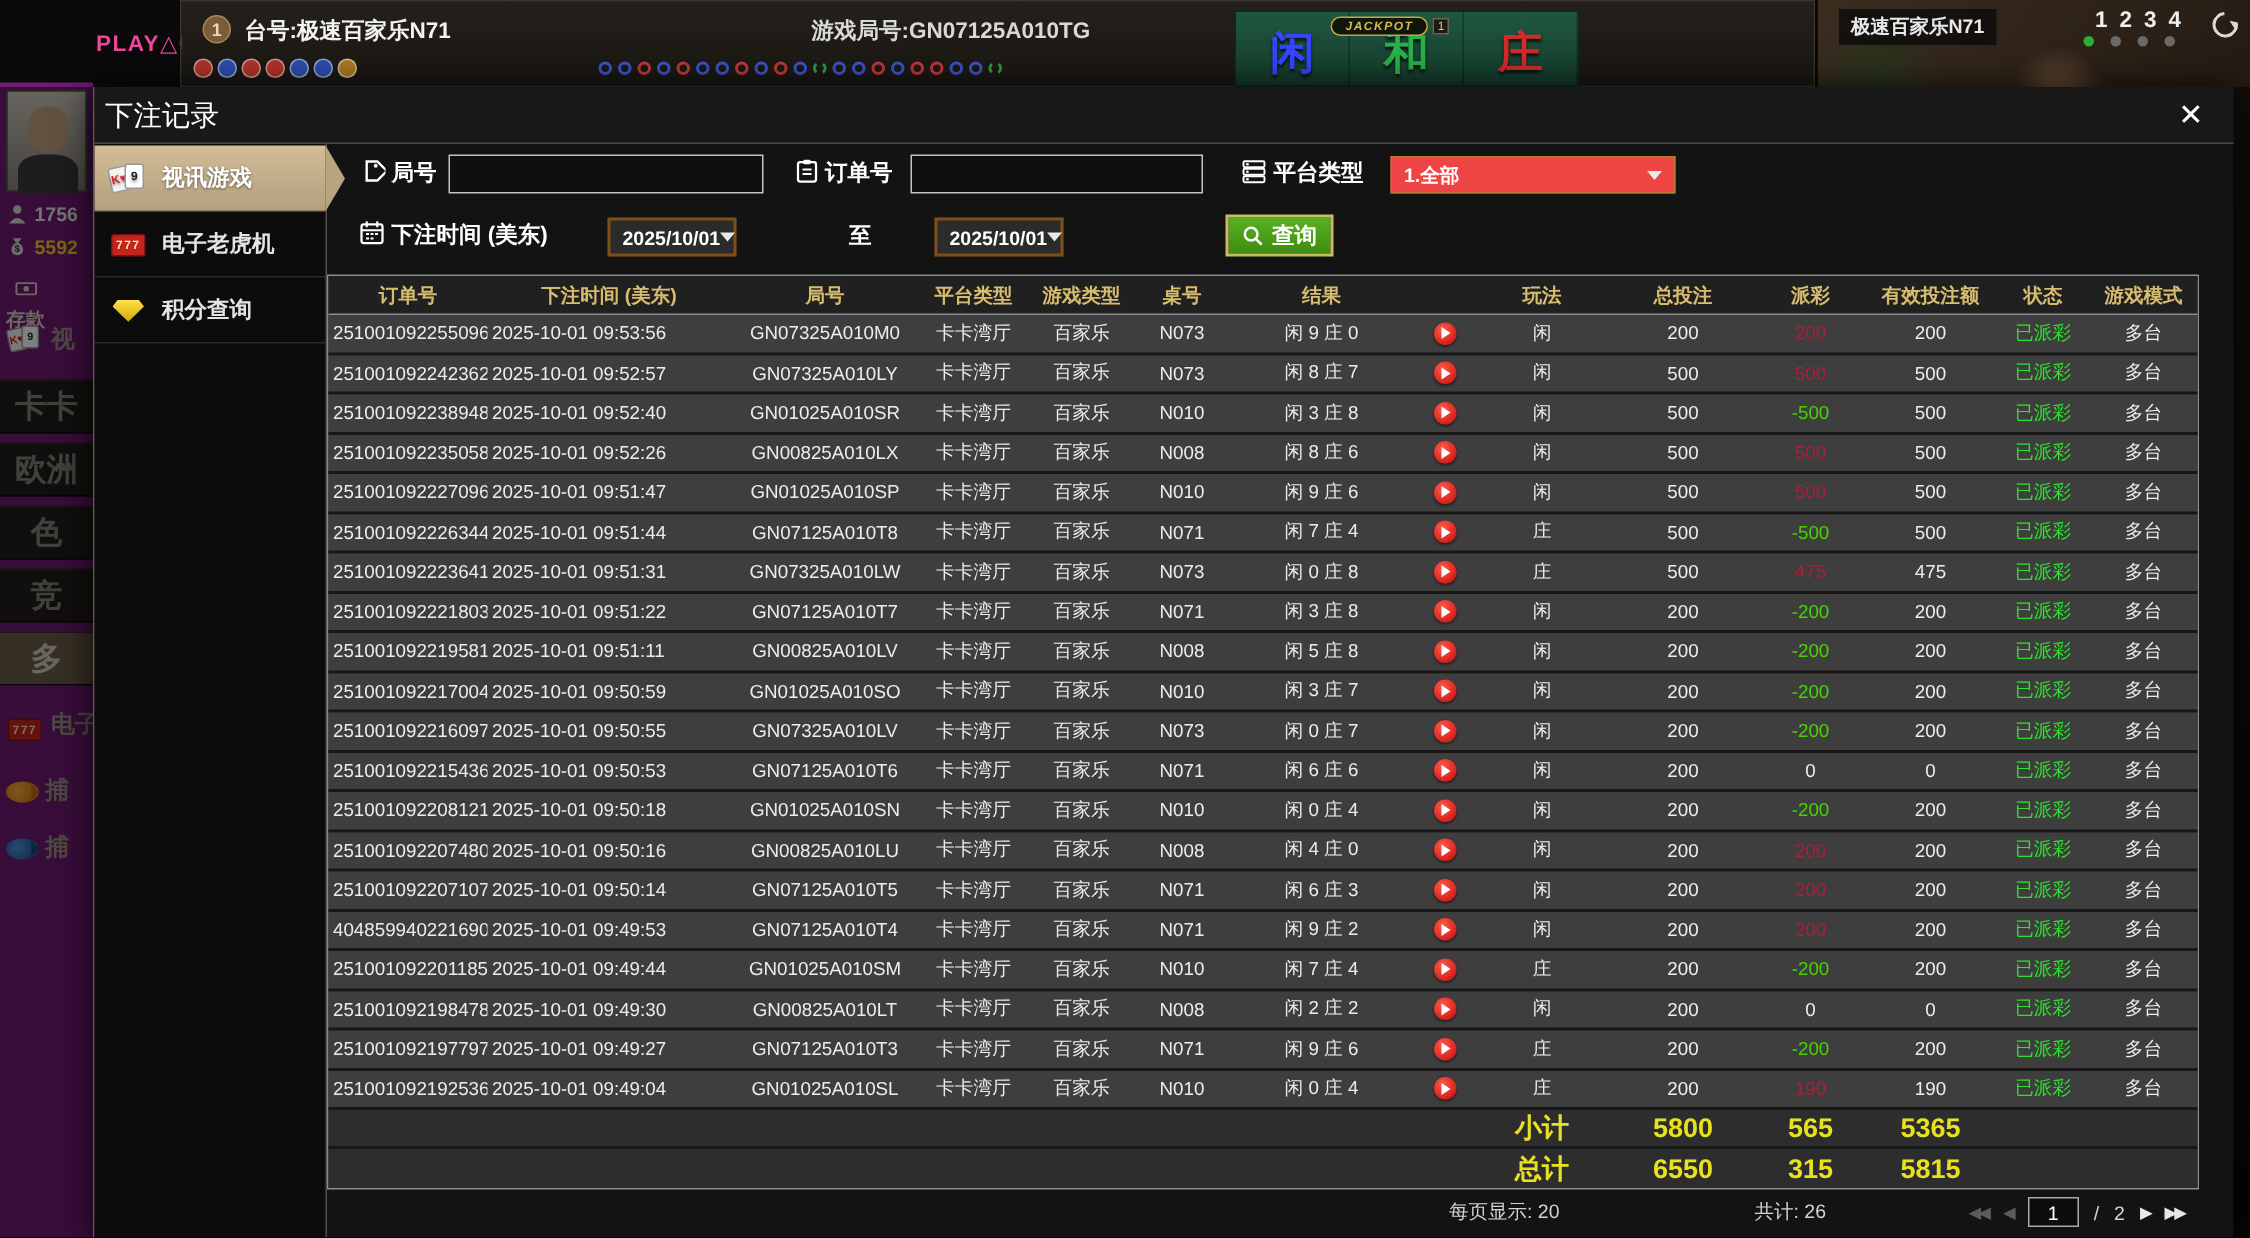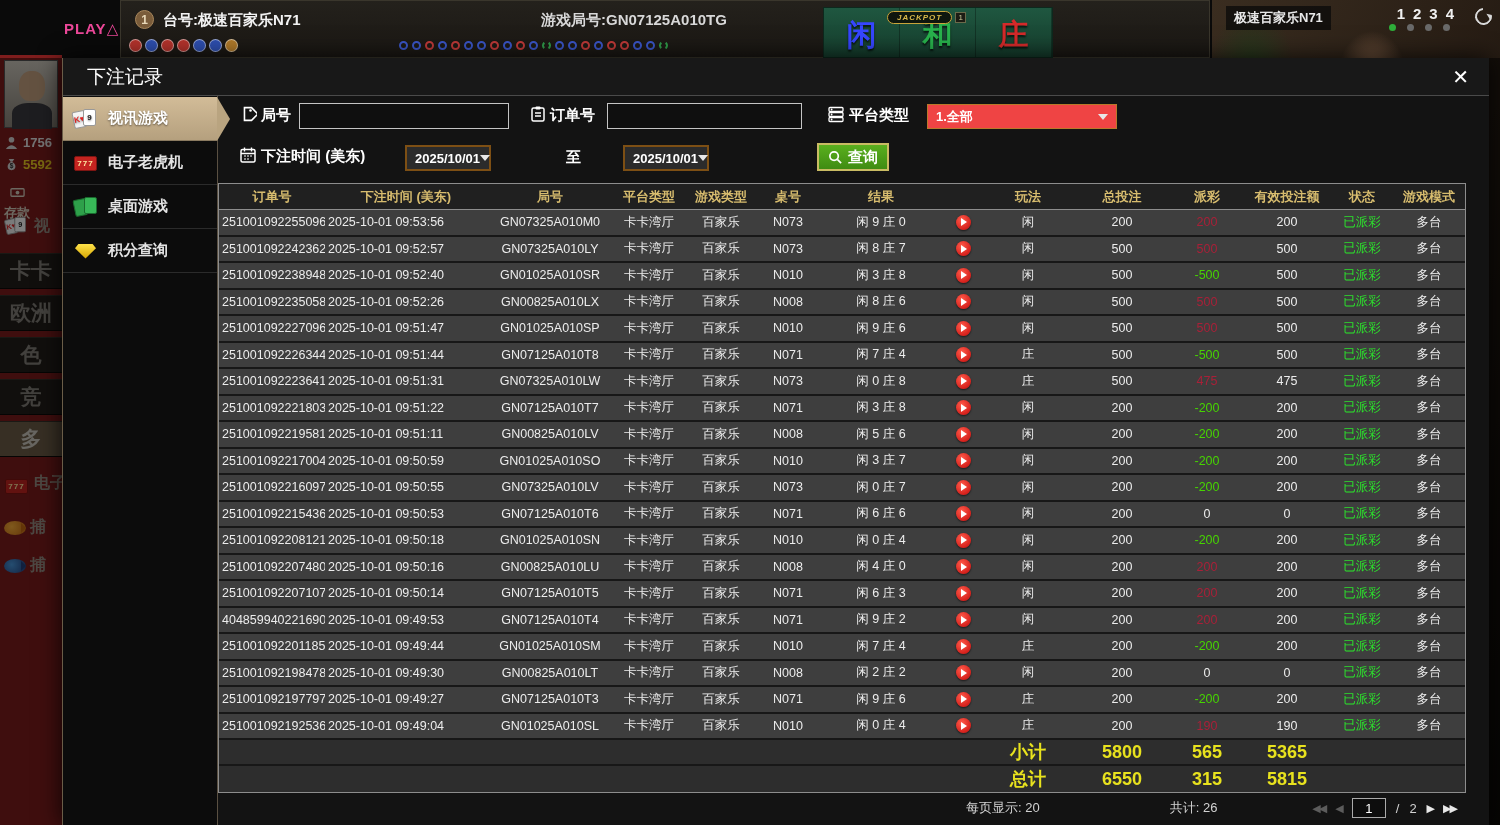--- a/index.html
+++ b/index.html
@@ -57,21 +57,21 @@
   .rp-dots { position:absolute; right:50px; top:24px; display:flex; gap:11px; }
   .rp-dot { width:7px; height:7px; border-radius:50%; background:#6a6a6a; }
   .rp-dot:first-child { background:#2fae3a; }
   .rp-refresh { position:absolute; right:8px; top:8px; width:17px; height:17px; border:2px solid #d8d8d8;
     border-top-color:transparent; border-radius:50%; transform:rotate(40deg); }
   .rp-refresh::after { content:""; position:absolute; right:-3px; top:-4px; border:4px solid transparent;
     border-bottom-color:#d8d8d8; transform:rotate(18deg); }
   .rp-brand { position:absolute; left:120px; top:86px; color:rgba(120,160,210,.55); font-size:10px;
     font-weight:bold; letter-spacing:1px; }
 
-  .left-strip { position:absolute; left:0; top:55px; width:62px; height:770px; background:#7f1d1d; overflow:hidden; }
+  .left-strip { position:absolute; left:0; top:55px; width:62px; height:770px; background:#701a75; overflow:hidden; }
   .avatar { position:absolute; left:4px; top:5px; width:54px; height:68px;
     background:linear-gradient(#cfcabf,#8d877c); border:1px solid #555; }
   .avatar::before { content:""; position:absolute; left:14px; top:10px; width:26px; height:30px;
     border-radius:45% 45% 40% 40%; background:#c8a482; }
   .avatar::after { content:""; position:absolute; left:7px; top:42px; width:40px; height:26px;
     border-radius:40% 40% 0 0; background:#3a3a40; }
   .ls-row { position:absolute; left:4px; display:flex; align-items:center; gap:4px;
     color:#e8e8e8; font-size:13px; font-weight:bold; white-space:nowrap; }
   .ls-ico { width:15px; height:15px; flex:0 0 auto; }
   .ls-gold { color:#f0d020; }
@@ -86,21 +86,21 @@
   .fish.f2 { background:radial-gradient(circle at 35% 40%,#4a9ae0,#22407e); }
   .fish.f2::after { border-left-color:#22407e; }
   .ls-cn { color:#9a9186; font-size:16px; font-weight:bold; }
 
   .dim { position:absolute; left:0; top:58px; width:1500px; height:767px; background:rgba(0,0,0,.5); }
 
   
   .modal { position:absolute; left:62px; top:58px; width:1427px; height:767px; background:#131313;
     border-left:1px solid #6a5d48; display:flex; flex-direction:column; box-shadow:0 0 22px rgba(0,0,0,.8); }
   .m-header { height:38px; background:#181818; border-bottom:1px solid #4a4a4a; display:flex;
-    align-items:center; justify-content:space-between; padding:0 20px 0 24px; flex:0 0 auto; }
+    align-items:center; justify-content:space-between; padding:0 20px 0 7px; flex:0 0 auto; }
   .m-title { color:#fff; font-size:19px; }
   .m-close { color:#fff; font-size:20px; line-height:1; cursor:pointer; background:none; border:none;
     font-family:inherit; }
   .m-body { flex:1; display:flex; min-height:0; }
   .m-side { width:155px; flex:0 0 auto; background:#0c0c0c; border-right:1px solid #5a5042; padding-top:1px; }
   .side-item { position:relative; height:44px; display:flex; align-items:center; gap:9px; padding-left:10px;
     border-bottom:1px solid #2b2b2b; color:#e4e4e4; font-size:15px; font-weight:bold; cursor:pointer; }
   .side-item.active { background:linear-gradient(#d2bc98,#b5a07e); color:#fff;
     text-shadow:0 1px 2px rgba(0,0,0,.5); border-bottom:1px solid #8a7a60; }
   .side-item.active::after { content:""; position:absolute; right:-13px; top:50%; margin-top:-22px;
@@ -336,27 +336,20 @@
               <span class="ic-card1">K♥</span>
               <span class="ic-card2">9</span>
             </span>
           <span>视讯游戏</span>
         </div>
         <div class="side-item">
           <span class="s-ico ic-slots">
               <span class="ic-slots-box">777</span>
             </span>
           <span>电子老虎机</span>
-        </div>
-        <div class="side-item">
-          <span class="s-ico ic-table">
-              <span class="ic-tbl1"></span>
-              <span class="ic-tbl2"></span>
-            </span>
-          <span>桌面游戏</span>
         </div>
         <div class="side-item">
           <span class="s-ico">
               <span class="ic-gem"></span>
             </span>
           <span>积分查询</span>
         </div>
       </div>
 
       <div class="m-content" style="padding:0 0 0 21px;">
@@ -575,21 +568,21 @@
                 <div class="td c13 status">已派彩</div>
                 <div class="td c14">多台</div>
               </div>
               <div class="tr">
                 <div class="td c1">251001092219581</div>
                 <div class="td c2">2025-10-01 09:51:11</div>
                 <div class="td c3">GN00825A010LV</div>
                 <div class="td c4">卡卡湾厅</div>
                 <div class="td c5">百家乐</div>
                 <div class="td c6">N008</div>
-                <div class="td c7">闲 5 庄 6</div>
+                <div class="td c7">闲 5 庄 8</div>
                 <div class="td c8">
                   <span class="playbtn"></span>
                 </div>
                 <div class="td c9">闲</div>
                 <div class="td c10">200</div>
                 <div class="td c11 neg">-200</div>
                 <div class="td c12">200</div>
                 <div class="td c13 status">已派彩</div>
                 <div class="td c14">多台</div>
               </div>

